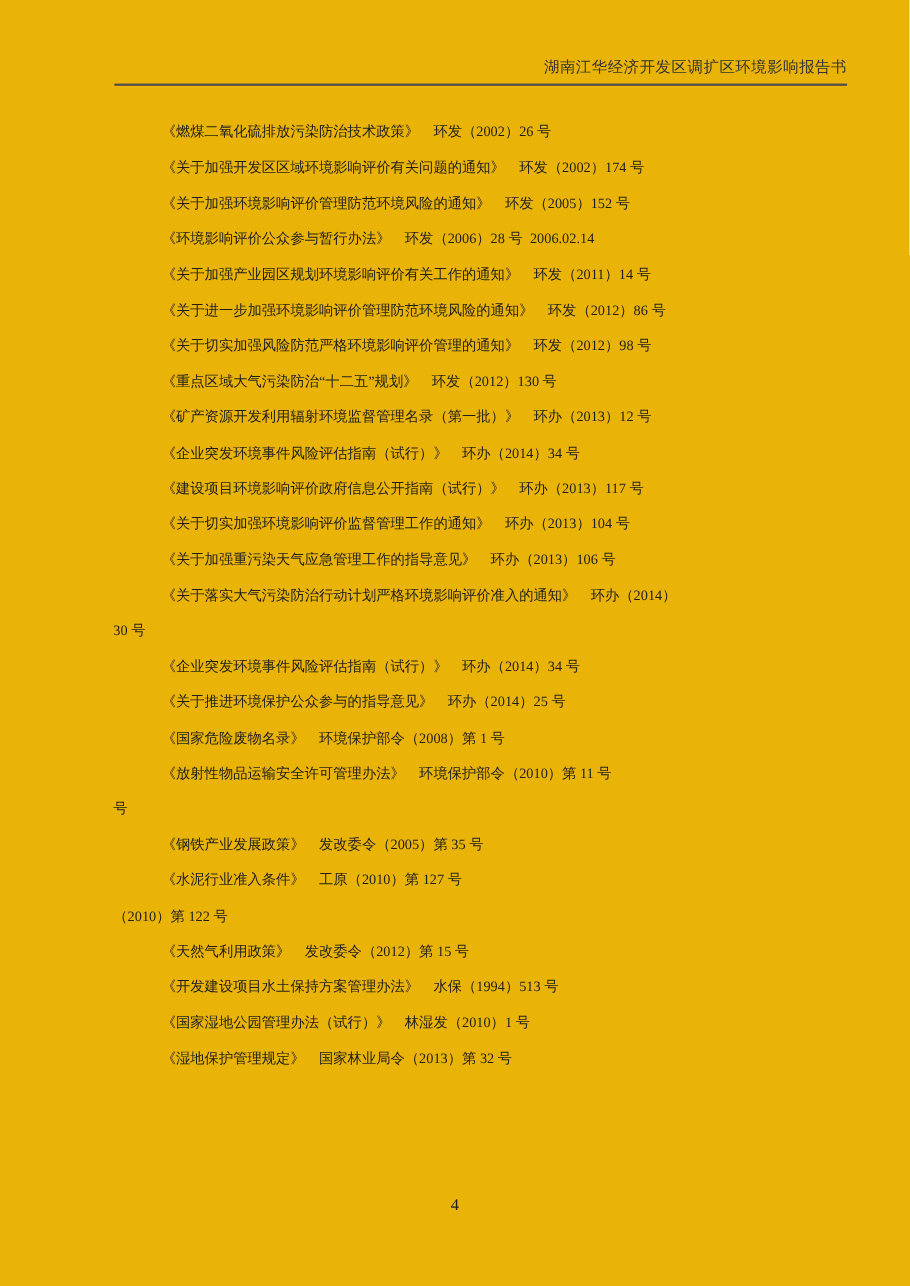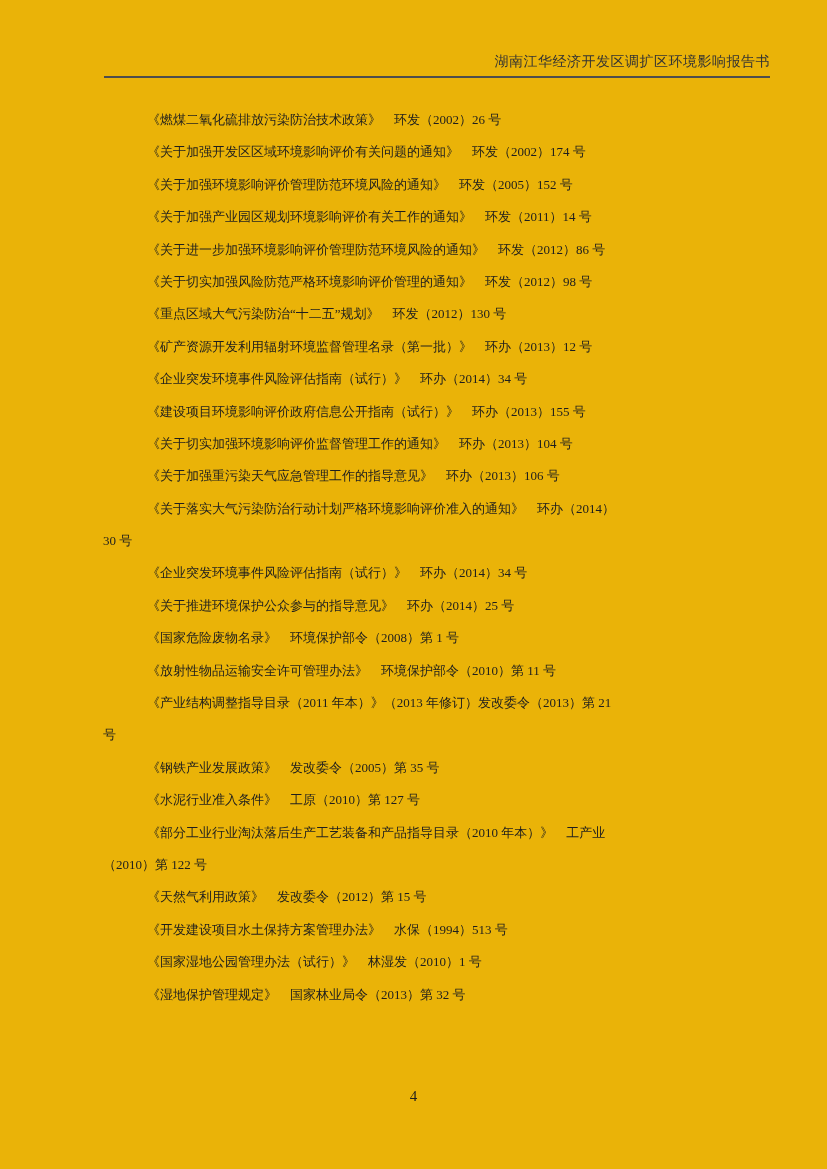--- a/index.html
+++ b/index.html
@@ -76,40 +76,39 @@
 
   <div class="header">
     <span class="header-title">湖南江华经济开发区调扩区环境影响报告书</span>
     <hr class="header-rule">
   </div>
 
   <div class="doc-body">
     <p class="line">《燃煤二氧化硫排放污染防治技术政策》　环发（2002）26 号</p>
       <p class="line">《关于加强开发区区域环境影响评价有关问题的通知》　环发（2002）174 号</p>
       <p class="line">《关于加强环境影响评价管理防范环境风险的通知》　环发（2005）152 号</p>
+      <p class="line">《环境影响评价公众参与暂行办法》　环发（2006）28 号  2006.02.14</p>
       <p class="line">《关于加强产业园区规划环境影响评价有关工作的通知》　环发（2011）14 号</p>
       <p class="line">《关于进一步加强环境影响评价管理防范环境风险的通知》　环发（2012）86 号</p>
       <p class="line">《关于切实加强风险防范严格环境影响评价管理的通知》　环发（2012）98 号</p>
       <p class="line">《重点区域大气污染防治“十二五”规划》　环发（2012）130 号</p>
       <p class="line">《矿产资源开发利用辐射环境监督管理名录（第一批）》　环办（2013）12 号</p>
       <p class="line">《企业突发环境事件风险评估指南（试行）》　环办（2014）34 号</p>
-      <p class="line">《建设项目环境影响评价政府信息公开指南（试行）》　环办（2013）155 号</p>
+      <p class="line">《建设项目环境影响评价政府信息公开指南（试行）》　环办（2013）117 号</p>
       <p class="line">《关于切实加强环境影响评价监督管理工作的通知》　环办（2013）104 号</p>
       <p class="line">《关于加强重污染天气应急管理工作的指导意见》　环办（2013）106 号</p>
       <p class="line">《关于落实大气污染防治行动计划严格环境影响评价准入的通知》　环办（2014）</p>
       <p class="line no-indent">30 号</p>
       <p class="line">《企业突发环境事件风险评估指南（试行）》　环办（2014）34 号</p>
       <p class="line">《关于推进环境保护公众参与的指导意见》　环办（2014）25 号</p>
       <p class="line">《国家危险废物名录》　环境保护部令（2008）第 1 号</p>
       <p class="line">《放射性物品运输安全许可管理办法》　环境保护部令（2010）第 11 号</p>
-      <p class="line">《产业结构调整指导目录（2011 年本）》（2013 年修订）发改委令（2013）第 21</p>
       <p class="line no-indent">号</p>
       <p class="line">《钢铁产业发展政策》　发改委令（2005）第 35 号</p>
       <p class="line">《水泥行业准入条件》　工原（2010）第 127 号</p>
-      <p class="line">《部分工业行业淘汰落后生产工艺装备和产品指导目录（2010 年本）》　工产业</p>
       <p class="line no-indent">（2010）第 122 号</p>
       <p class="line">《天然气利用政策》　发改委令（2012）第 15 号</p>
       <p class="line">《开发建设项目水土保持方案管理办法》　水保（1994）513 号</p>
       <p class="line">《国家湿地公园管理办法（试行）》　林湿发（2010）1 号</p>
       <p class="line">《湿地保护管理规定》　国家林业局令（2013）第 32 号</p>
   </div>
 
   <div class="footer">
     <span class="page-number">4</span>
   </div>

